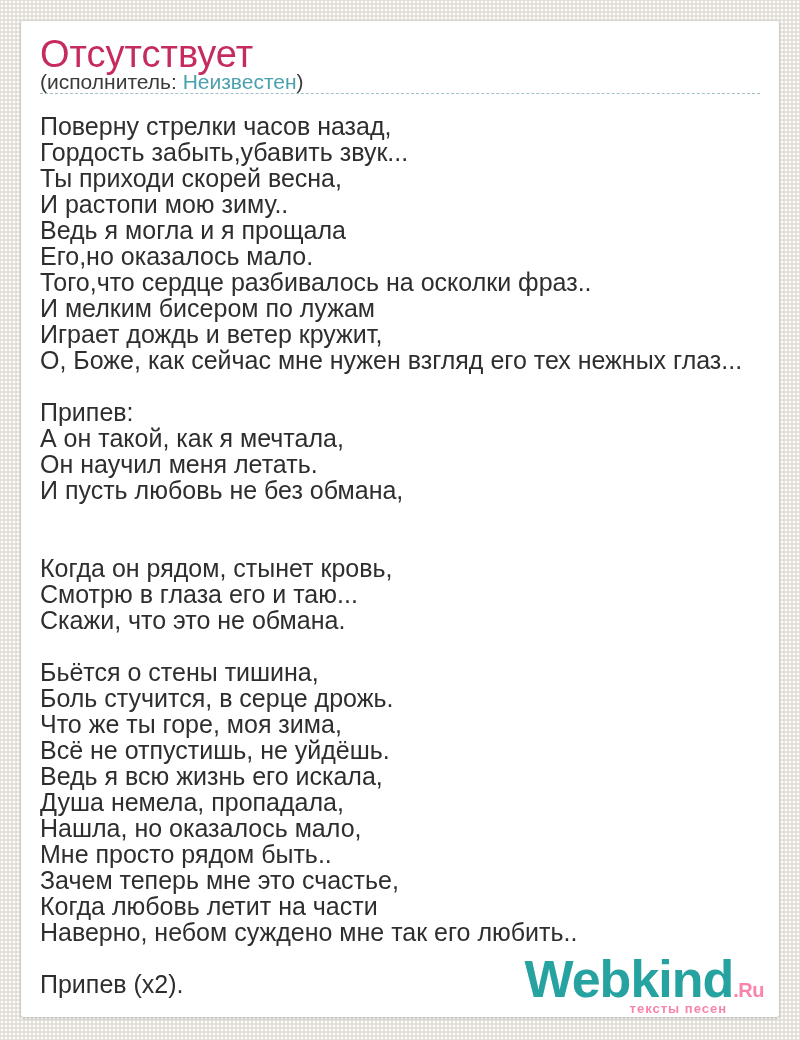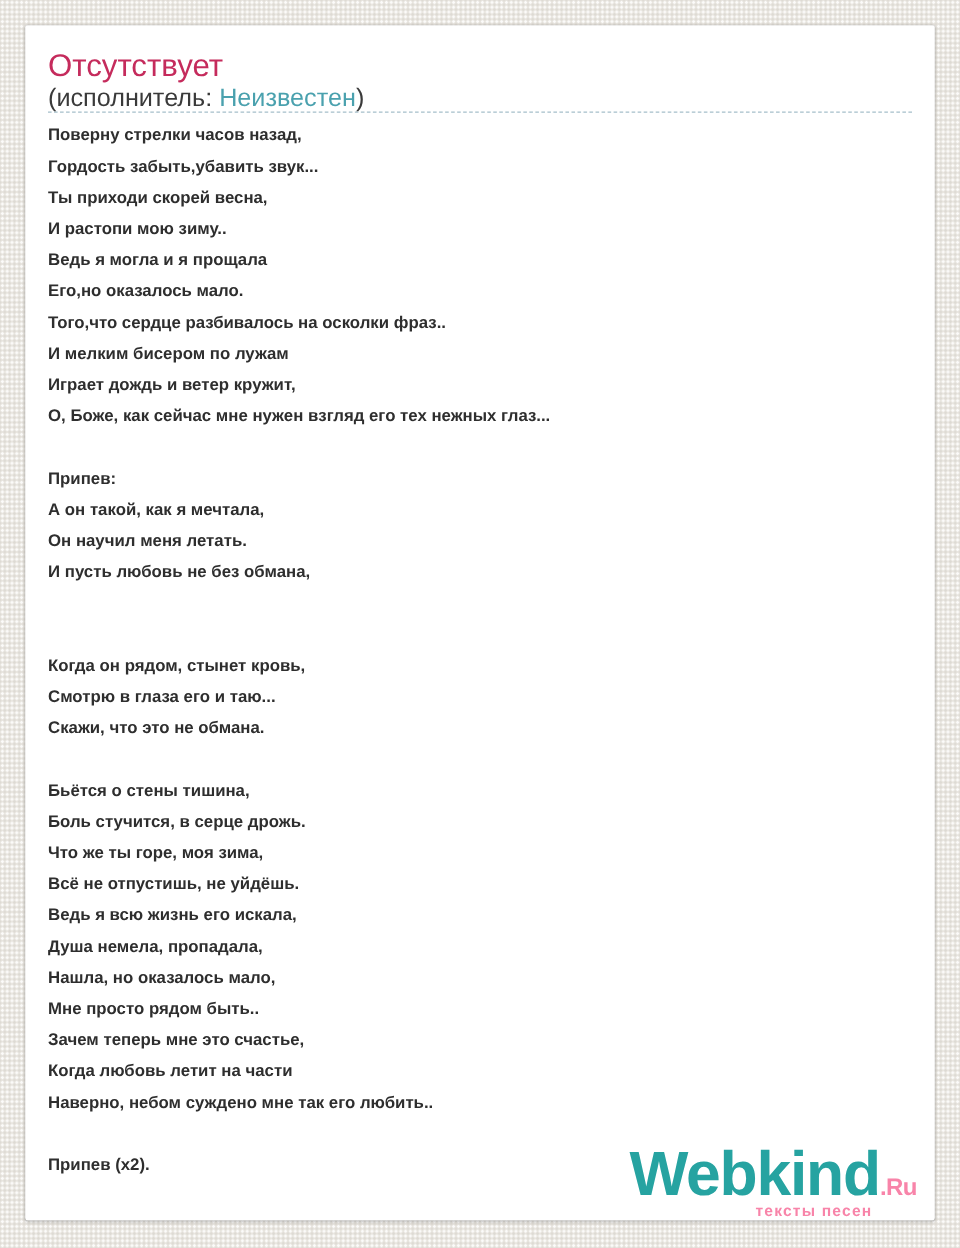--- a/index.html
+++ b/index.html
@@ -33,21 +33,21 @@
     top: 21px;
     width: 758px;
     height: 996px;
     background: var(--card-background);
     border-radius: 2px;
     box-shadow: 0 1px 3px rgba(0,0,0,0.22), 0 0 1px rgba(0,0,0,0.18);
     padding: 16px 19px 0 19px;
   }
   h1.song-title {
     margin: 0;
-    font-size: 26px;
+    font-size: 38px;
     line-height: 34px;
     font-weight: 400;
     color: var(--title);
     letter-spacing: 0;
   }
   .artist-line {
     margin: 0;
     font-size: 21px;
     line-height: 22px;
     color: #3a3a3a;
@@ -56,25 +56,24 @@
     color: var(--link);
     text-decoration: none;
     cursor: pointer;
   }
   .separator {
     border-bottom: 1px dashed var(--separator);
     height: 0;
     margin: 0;
   }
   .lyrics {
-    margin-top: 5px;
-    font-size: 14px;
+    margin-top: 19px;
+    font-size: 25px;
     line-height: 26px;
     color: var(--text);
-    font-weight: bold;
   }
   .lyrics p {
     margin: 0 0 26px 0;
     padding: 0;
   }
   .logo {
     position: absolute;
     right: 15px;
     bottom: 2px;
     text-align: right;

